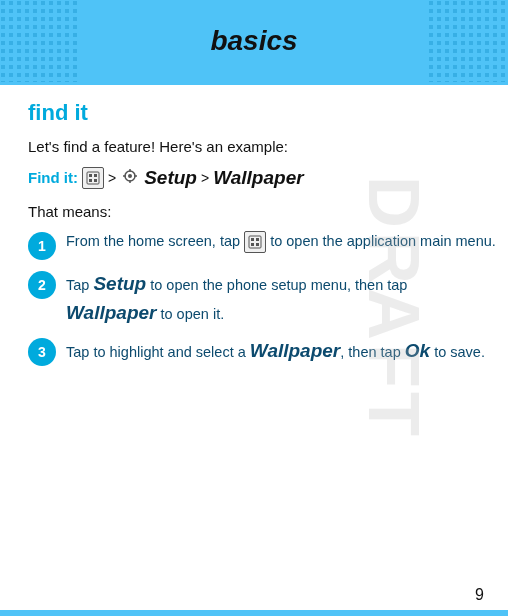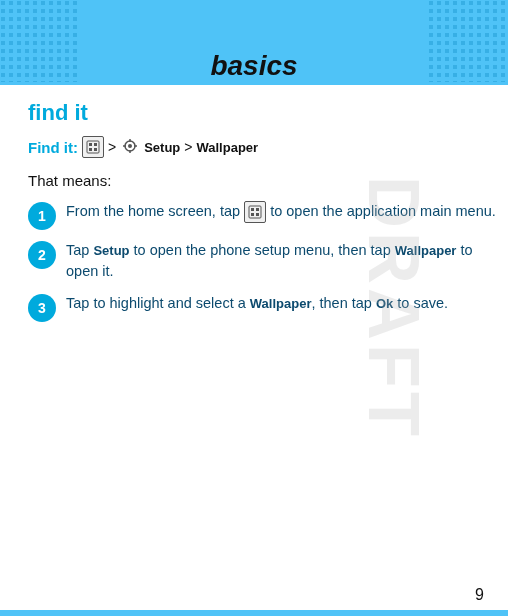--- a/index.html
+++ b/index.html
@@ -13,21 +13,21 @@
       position: relative;
       overflow: hidden;
     }
 
     
     .header {
       width: 100%;
       height: 82px;
       background: #4FC3F7;
       display: flex;
-      align-items: flex-end;
+      align-items: center;
       justify-content: center;
       position: relative;
     }
 
     .header-dots-left,
     .header-dots-right {
       position: absolute;
       top: 0;
       width: 80px;
       height: 82px;
@@ -97,21 +97,22 @@
       border: 1px solid #555;
       width: 22px;
       height: 22px;
       font-size: 11px;
       border-radius: 2px;
       background: #f0f0f0;
     }
 
     .bold-text {
       font-weight: bold;
-      font-size: 13px;
+      font-size: 19px;
+      font-style: italic;
     }
 
     .arrow {
       font-size: 14px;
       color: #111;
     }
 
     .steps {
       margin: 6px 0 10px 0;
     }
@@ -231,20 +232,21 @@
   </div>
   <h1 class="header-title">basics</h1>
 </div>
 
 <div class="blue-bar-top"></div>
 
 <div class="content">
 
   <h2 class="section-title">find it</h2>
 
+  <p class="body-text">Let's find a feature! Here's an example:</p>
 
   <div class="find-it-line">
     <span class="find-it-label">Find it:</span>
     <span class="find-it-path">
       <span class="icon-box">
         <svg width="14" height="14" viewBox="0 0 14 14" xmlns="http://www.w3.org/2000/svg">
           <rect x="1" y="1" width="12" height="12" rx="1" fill="none" stroke="#555" stroke-width="1"></rect>
           <rect x="3" y="3" width="3" height="3" fill="#555"></rect>
           <rect x="8" y="3" width="3" height="3" fill="#555"></rect>
           <rect x="3" y="8" width="3" height="3" fill="#555"></rect>

